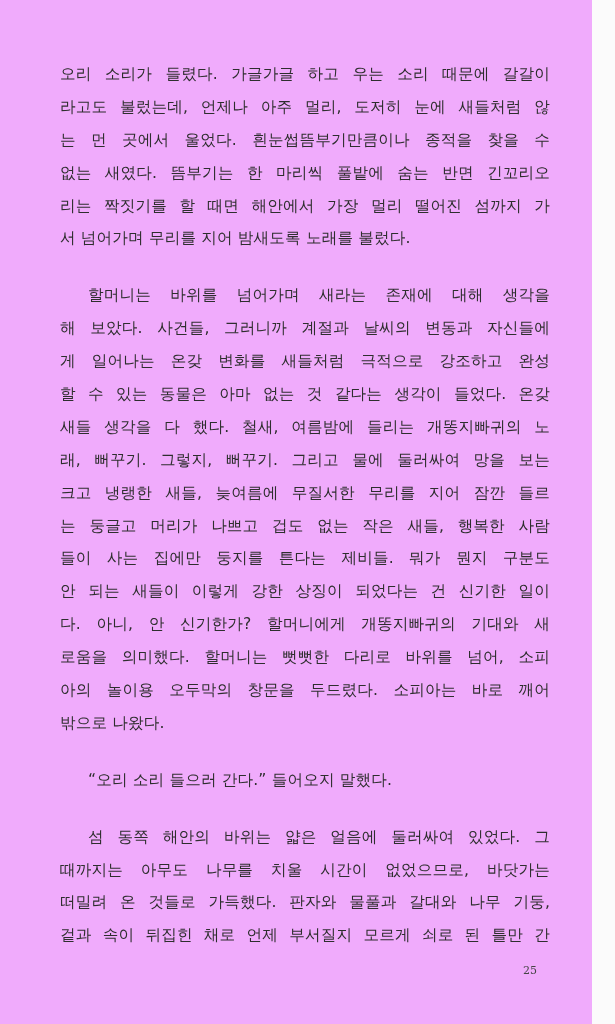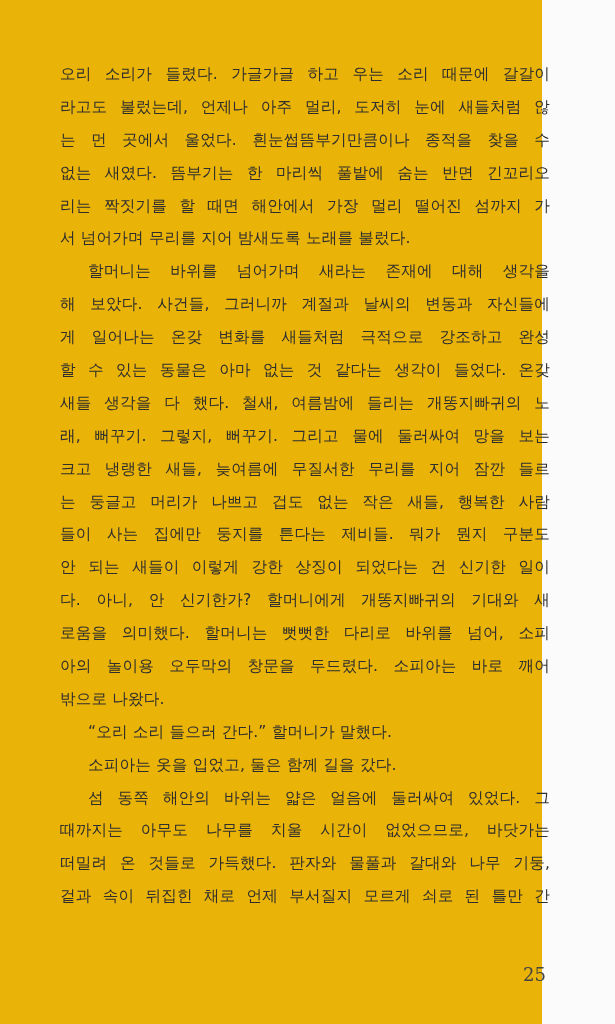--- a/index.html
+++ b/index.html
@@ -11,23 +11,23 @@
       height: 1024px;
       background: #fbfbfb;
       position: relative;
       overflow: hidden;
       font-family: "DejaVu Sans", sans-serif;
       color: #2e2e2e;
     }
     .page {
       position: absolute;
       left: 0; top: 0;
-      width: 542px;
+      width: 592px;
       height: 1024px;
-      background: #eab308;
+      background: #f0abfc;
       text-decoration: underline;
     }
     .text-block {
       position: absolute;
       left: 60px;
       top: 58px;
       width: 490px;
     }
     .line {
       height: 32.9px;
@@ -36,27 +36,28 @@
       white-space: nowrap;
       letter-spacing: 0.15px;
       text-align: justify;
       text-align-last: justify;
     }
     .line.last {
       text-align-last: left;
     }
     .line.indent {
       padding-left: 28px;
+      margin-top: 24px;
     }
     .page-number {
       position: absolute;
       left: 523px;
       top: 964px;
       font-family: "DejaVu Serif", serif;
-      font-size: 18px;
+      font-size: 11px;
       color: #444;
     }
   </style>
 </head>
 <body>
 
 <div class="page">
   <div class="text-block">
     <div class="line">오리 소리가 들렸다. 가글가글 하고 우는 소리 때문에 갈갈이</div>
     <div class="line">라고도 불렀는데, 언제나 아주 멀리, 도저히 눈에 새들처럼 않</div>
@@ -71,21 +72,20 @@
     <div class="line">새들 생각을 다 했다. 철새, 여름밤에 들리는 개똥지빠귀의 노</div>
     <div class="line">래, 뻐꾸기. 그렇지, 뻐꾸기. 그리고 물에 둘러싸여 망을 보는</div>
     <div class="line">크고 냉랭한 새들, 늦여름에 무질서한 무리를 지어 잠깐 들르</div>
     <div class="line">는 둥글고 머리가 나쁘고 겁도 없는 작은 새들, 행복한 사람</div>
     <div class="line">들이 사는 집에만 둥지를 튼다는 제비들. 뭐가 뭔지 구분도</div>
     <div class="line">안 되는 새들이 이렇게 강한 상징이 되었다는 건 신기한 일이</div>
     <div class="line">다. 아니, 안 신기한가? 할머니에게 개똥지빠귀의 기대와 새</div>
     <div class="line">로움을 의미했다. 할머니는 뻣뻣한 다리로 바위를 넘어, 소피</div>
     <div class="line">아의 놀이용 오두막의 창문을 두드렸다. 소피아는 바로 깨어</div>
     <div class="line last">밖으로 나왔다.</div>
-    <div class="line indent last">“오리 소리 들으러 간다.” 할머니가 말했다.</div>
-    <div class="line indent last">소피아는 옷을 입었고, 둘은 함께 길을 갔다.</div>
+    <div class="line indent last">“오리 소리 들으러 간다.” 들어오지 말했다.</div>
     <div class="line indent">섬 동쪽 해안의 바위는 얇은 얼음에 둘러싸여 있었다. 그</div>
     <div class="line">때까지는 아무도 나무를 치울 시간이 없었으므로, 바닷가는</div>
     <div class="line">떠밀려 온 것들로 가득했다. 판자와 물풀과 갈대와 나무 기둥,</div>
     <div class="line">겉과 속이 뒤집힌 채로 언제 부서질지 모르게 쇠로 된 틀만 간</div>
   </div>
   <div class="page-number">25</div>
 </div>
 
 </body></html>

